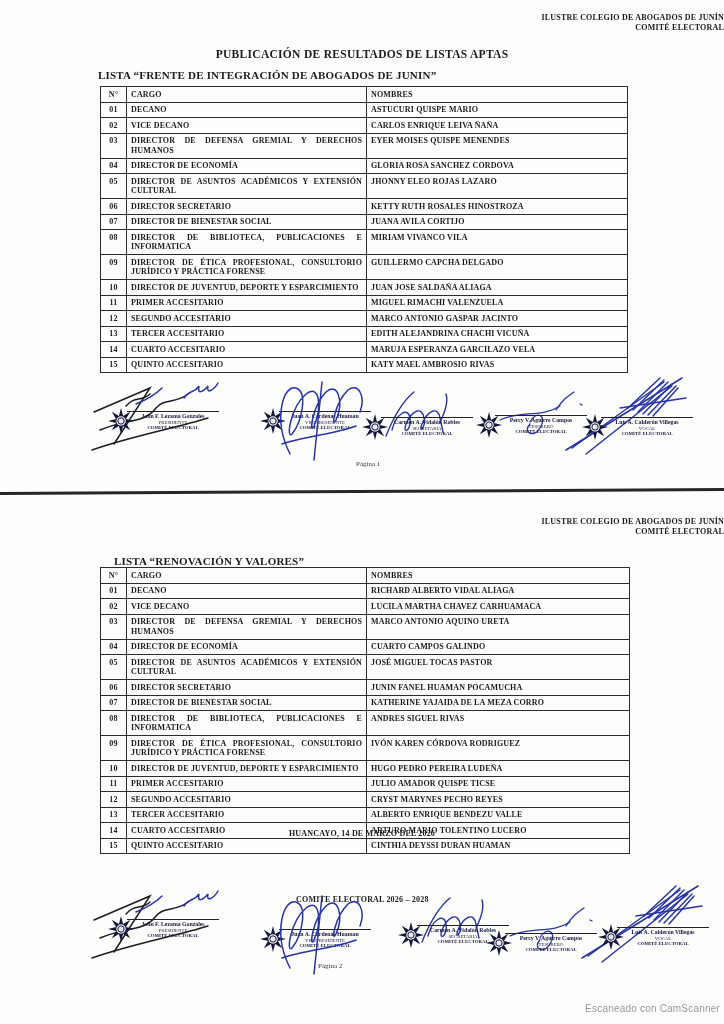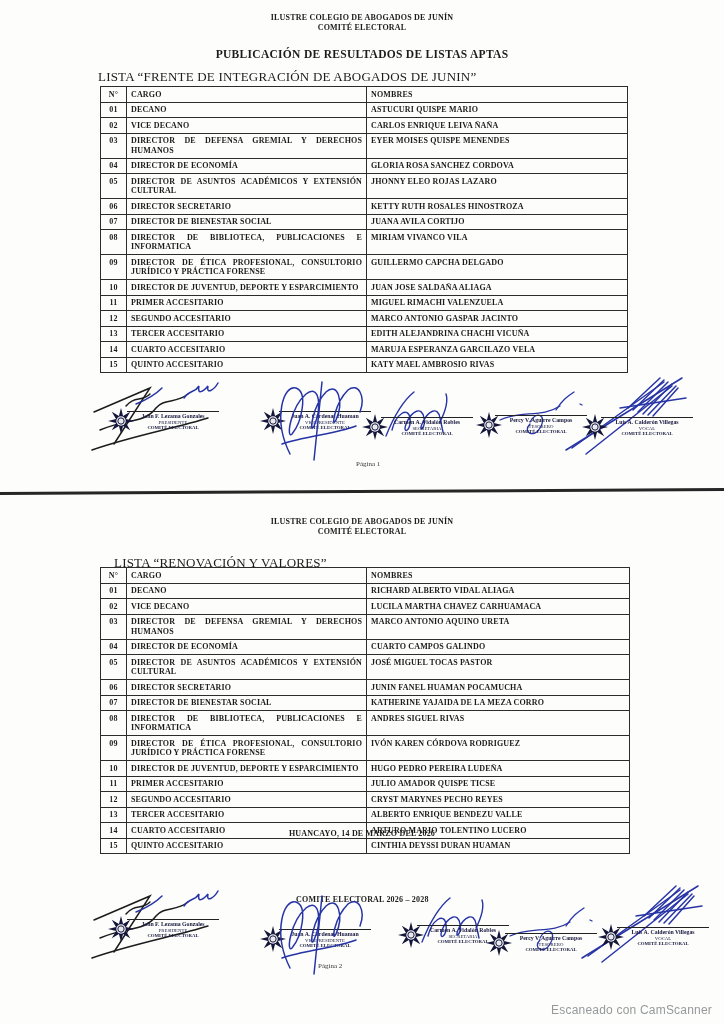--- a/index.html
+++ b/index.html
@@ -7,23 +7,23 @@
   body {
     position: relative;
     background: #fdfdfc;
     font-family: "Liberation Serif", serif;
     color: #1c1c1c;
     overflow: hidden;
   }
   .abs { position: absolute; }
 
   
-  .org-header { left: 0; width: 724px; text-align: center; font-weight: bold; font-size: 8px; line-height: 9.5px; letter-spacing: .2px; }
+  .org-header { left: 0; width: 724px; text-align: right; font-weight: bold; font-size: 8px; line-height: 9.5px; letter-spacing: .2px; }
   .pub-title { left: 0; width: 724px; text-align: center; font-weight: bold; font-size: 11.5px; letter-spacing: .3px; }
-  .list-title { font-weight: normal; font-size: 13px; letter-spacing: .2px; }
+  .list-title { font-weight: bold; font-size: 11px; letter-spacing: .2px; }
 
   
   table.doc-table { border-collapse: collapse; width: 528px; table-layout: fixed; }
   table.doc-table th, table.doc-table td {
     border: 1px solid #2c2c2c;
     font-weight: bold;
     font-size: 8px;
     line-height: 9.5px;
     padding: 2.5px 4px;
     vertical-align: top;
@@ -46,21 +46,21 @@
   
   .sig { position: absolute; width: 160px; height: 90px; }
   .sig svg.scribble { position: absolute; overflow: visible; }
   .stamp-row { position: absolute; display: flex; align-items: center; }
   .stamp-star { flex: 0 0 auto; margin-right: -7px; }
   .stamp-text { width: 92px; text-align: center; color: #16183c; }
   .sig-name  { font-weight: bold; font-size: 5.8px; line-height: 7px; border-top: 1px solid #222; padding-top: .5px; white-space: nowrap; }
   .sig-role  { font-size: 4.8px; line-height: 5.6px; }
   .sig-org   { font-size: 4.8px; line-height: 5.6px; font-weight: bold; }
 
-  .scanner-credit { right: 12px; top: 1003px; font-family: "Liberation Sans", sans-serif; font-size: 12px; color: #96989b; letter-spacing: .2px; }
+  .scanner-credit { right: 4px; top: 1003px; font-family: "Liberation Sans", sans-serif; font-size: 10px; color: #96989b; letter-spacing: .2px; }
 </style>
 </head>
 <body>
 
 <svg width="0" height="0" style="position:absolute" aria-hidden="true">
   <defs>
     <g id="star8">
       <polygon points="12,0 13.9,7.4 20.5,3.5 16.6,10.1 24,12 16.6,13.9 20.5,20.5 13.9,16.6 12,24 10.1,16.6 3.5,20.5 7.4,13.9 0,12 7.4,10.1 3.5,3.5 10.1,7.4" fill="#15173a"></polygon>
       <circle cx="12" cy="12" r="4.4" fill="#e9e9ef"></circle>
       <circle cx="12" cy="12" r="2.9" fill="none" stroke="#15173a" stroke-width="0.9"></circle>

